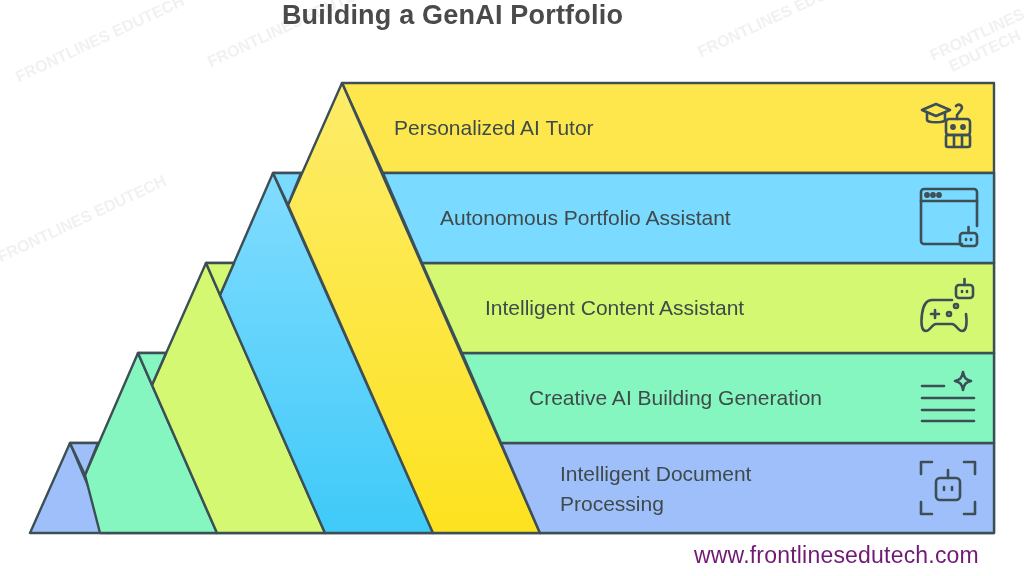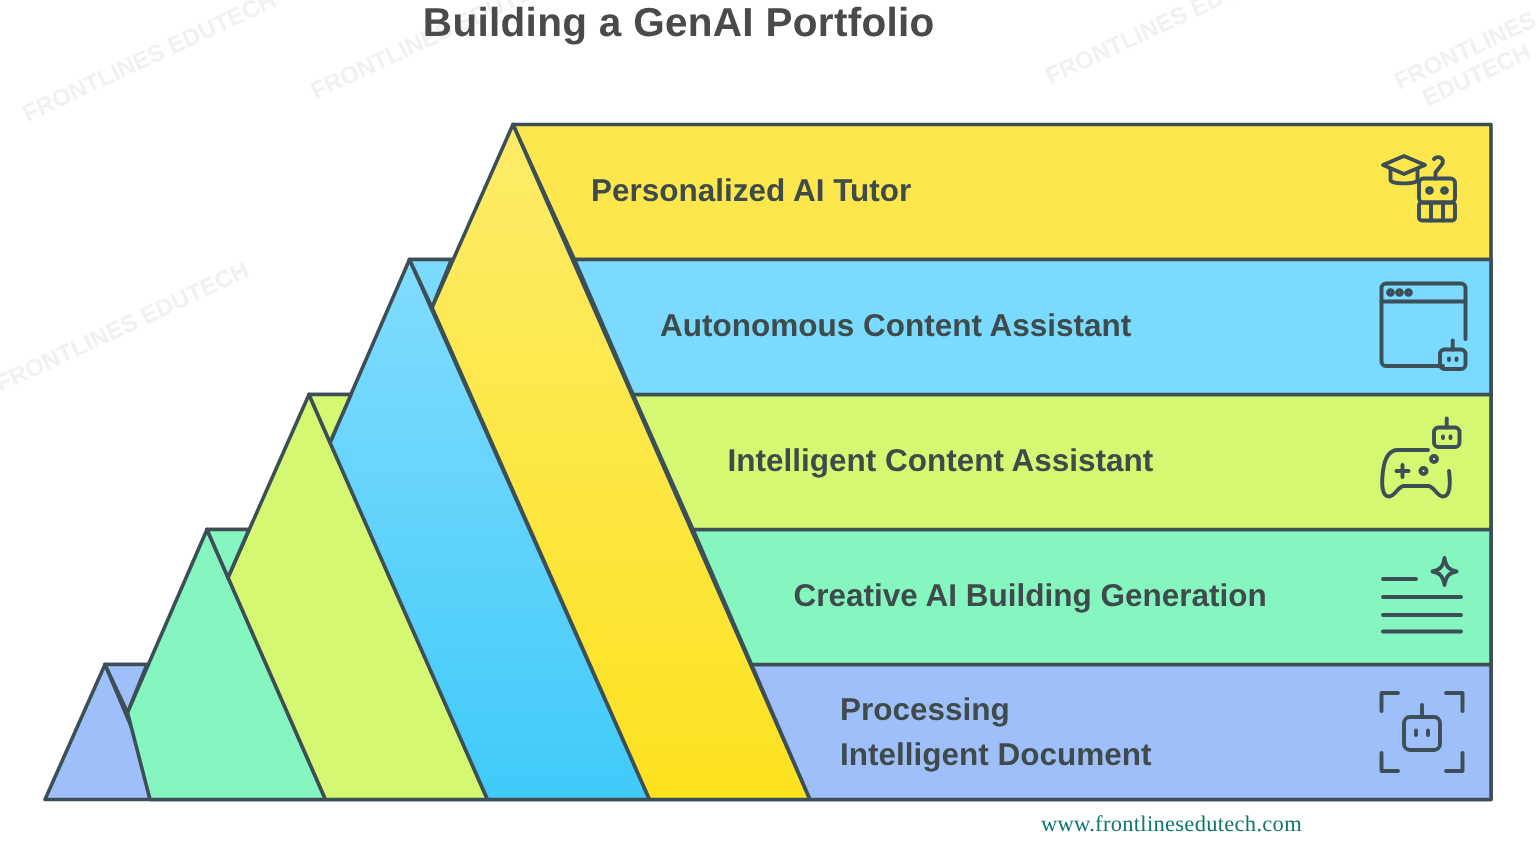--- a/index.html
+++ b/index.html
@@ -8,27 +8,27 @@
     background: #ffffff;
     font-family: "Liberation Sans", "DejaVu Sans", sans-serif;
   }
   .title {
     position: absolute; left: 0; width: 905px; top: 0;
     text-align: center; font-size: 27px; font-weight: bold; color: #4a4a4a;
     letter-spacing: 0.2px;
   }
   .diagram { position: absolute; left: 0; top: 0; }
   .label {
-    position: absolute; font-size: 21px; font-weight: bold; color: #3f4a4a;
+    position: absolute; font-size: 21px; font-weight: normal; color: #3f4a4a;
     line-height: 30px; white-space: nowrap;
   }
   .icon { position: absolute; width: 64px; height: 64px; }
   .footer {
-    position: absolute; left: 694px; top: 542px; font-size: 15px; color: #0f766e;
-    font-family: Liberation Serif, serif; letter-spacing: 0.2px;
+    position: absolute; left: 694px; top: 542px; font-size: 23px; color: #701a75;
+    font-family: Liberation Sans, sans-serif; letter-spacing: 0.2px;
   }
   .wm {
     position: absolute; color: rgba(200,200,200,0.25); font-weight: bold; font-size: 16px;
     transform: rotate(-25deg); line-height: 18px; text-align: center;
   }
 </style>
 </head>
 <body>
 
 <div class="wm" style="left:8px;top:30px;">FRONTLINES EDUTECH</div>
@@ -73,26 +73,26 @@
     <polygon points="422,263 383,173 994,173 994,263" fill="#7adaff"></polygon>
 
     <polygon points="70,443 98,443 85,475" fill="#9fbffb"></polygon>
     <polygon points="138,353 166,353 152,385" fill="#86f6c0"></polygon>
     <polygon points="206,263 234,263 220,295" fill="#d4f871"></polygon>
     <polygon points="273,173 301,173 288,205" fill="#7adaff"></polygon>
   </g>
 </svg>
 
 <div class="label" style="left:394px;top:113px;">Personalized AI Tutor</div>
-<div class="label" style="left:440px;top:203px;">Autonomous Content Assistant</div>
+<div class="label" style="left:440px;top:203px;">Autonomous Portfolio Assistant</div>
 <div class="label" style="left:485px;top:293px;">Intelligent Content Assistant</div>
 <div class="label" style="left:529px;top:383px;">Creative AI Building Generation</div>
 <div class="label" style="left:560px;top:459px;">
+  <div>Intelligent Document</div>
   <div>Processing</div>
-  <div>Intelligent Document</div>
 </div>
 
 <svg class="icon" style="left:916px;top:96px;" viewBox="0 0 64 64" fill="none" stroke="#3d4f56" stroke-width="2.6" stroke-linecap="round" stroke-linejoin="round">
   <path d="M6 14 L20 8 L34 14 L20 20 Z"></path>
   <path d="M11 17 v7 c0 3 18 3 18 0 v-7"></path>
   <path d="M40 10 c3-3 8 0 5 4 l-4 5 v4"></path>
   <rect x="30" y="23" width="24" height="16" rx="3"></rect>
   <circle cx="37" cy="31" r="1.6"></circle>
     <circle cx="47" cy="31" r="1.6"></circle>
   <rect x="30" y="39" width="24" height="12" rx="2"></rect>

